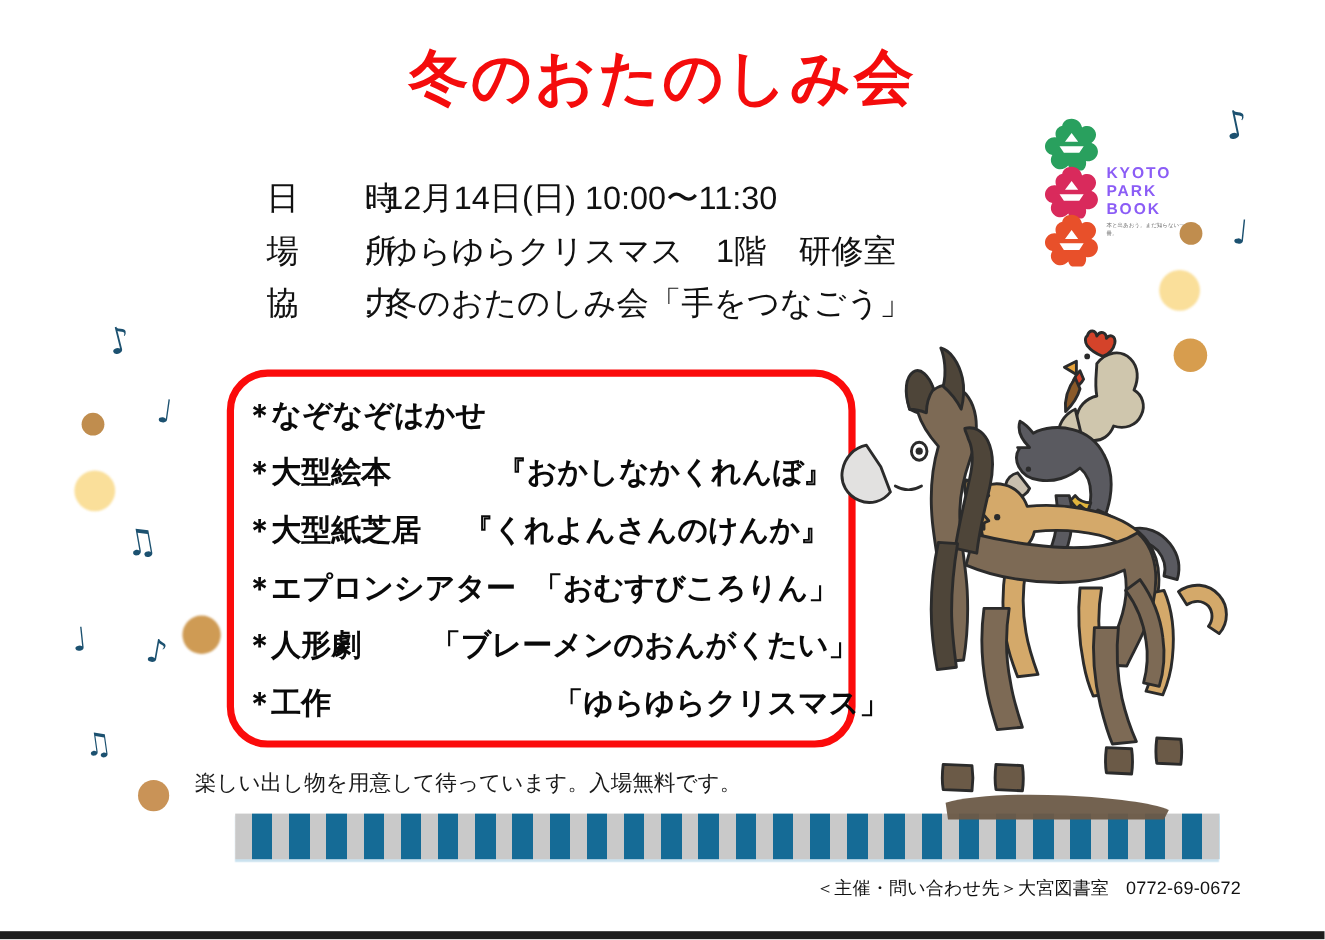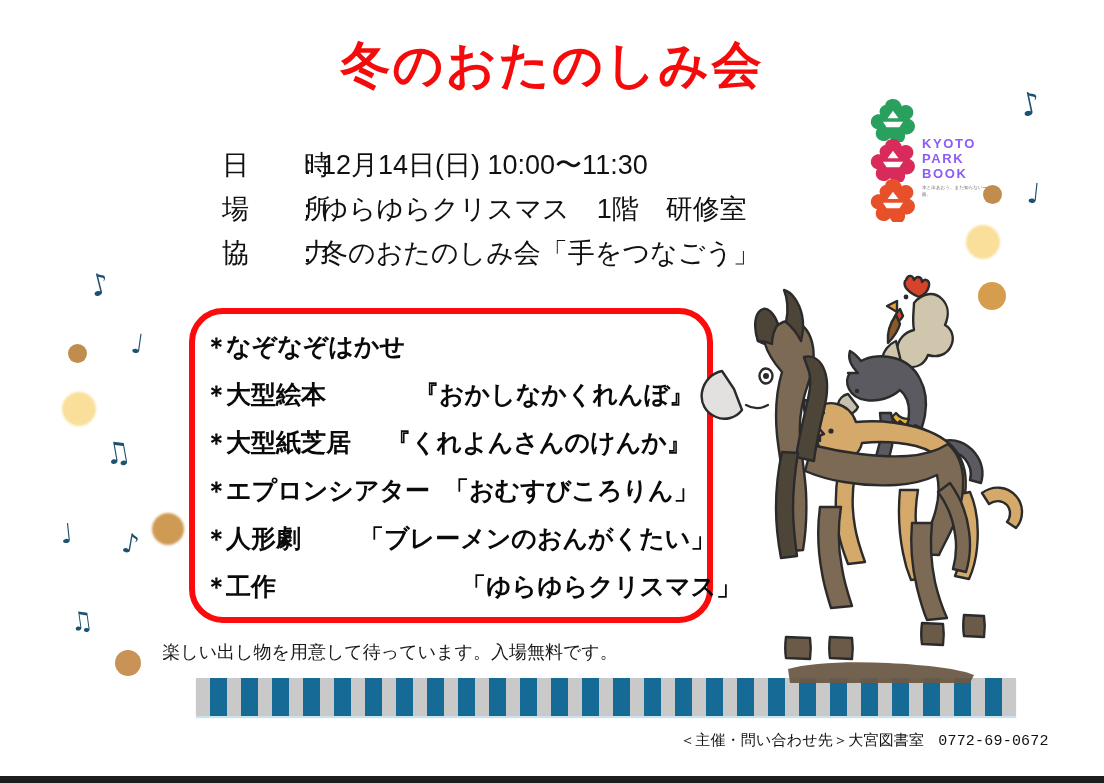--- a/index.html
+++ b/index.html
@@ -84,21 +84,21 @@
     box-shadow:0 2px 1px rgba(140,190,220,.45);
   }
 
   
   #contact{
     position:absolute;left:680px;top:731px;
     font-size:15px;color:#111111;
     white-space:nowrap;
     letter-spacing:.2px;
   }
-  #contact .tel{font-family:Liberation Mono, monospace;margin-left:14px;}
+  #contact .tel{font-family:Liberation Sans, sans-serif;margin-left:14px;}
 
   
   #bottom-bar{
     position:absolute;left:0;top:776px;width:1104px;height:7px;
     background:#1d1d1d;
   }
 
   
   #logo{position:absolute;left:866px;top:98px;width:130px;height:125px;}
   .flower{position:absolute;width:46px;height:44px;}

